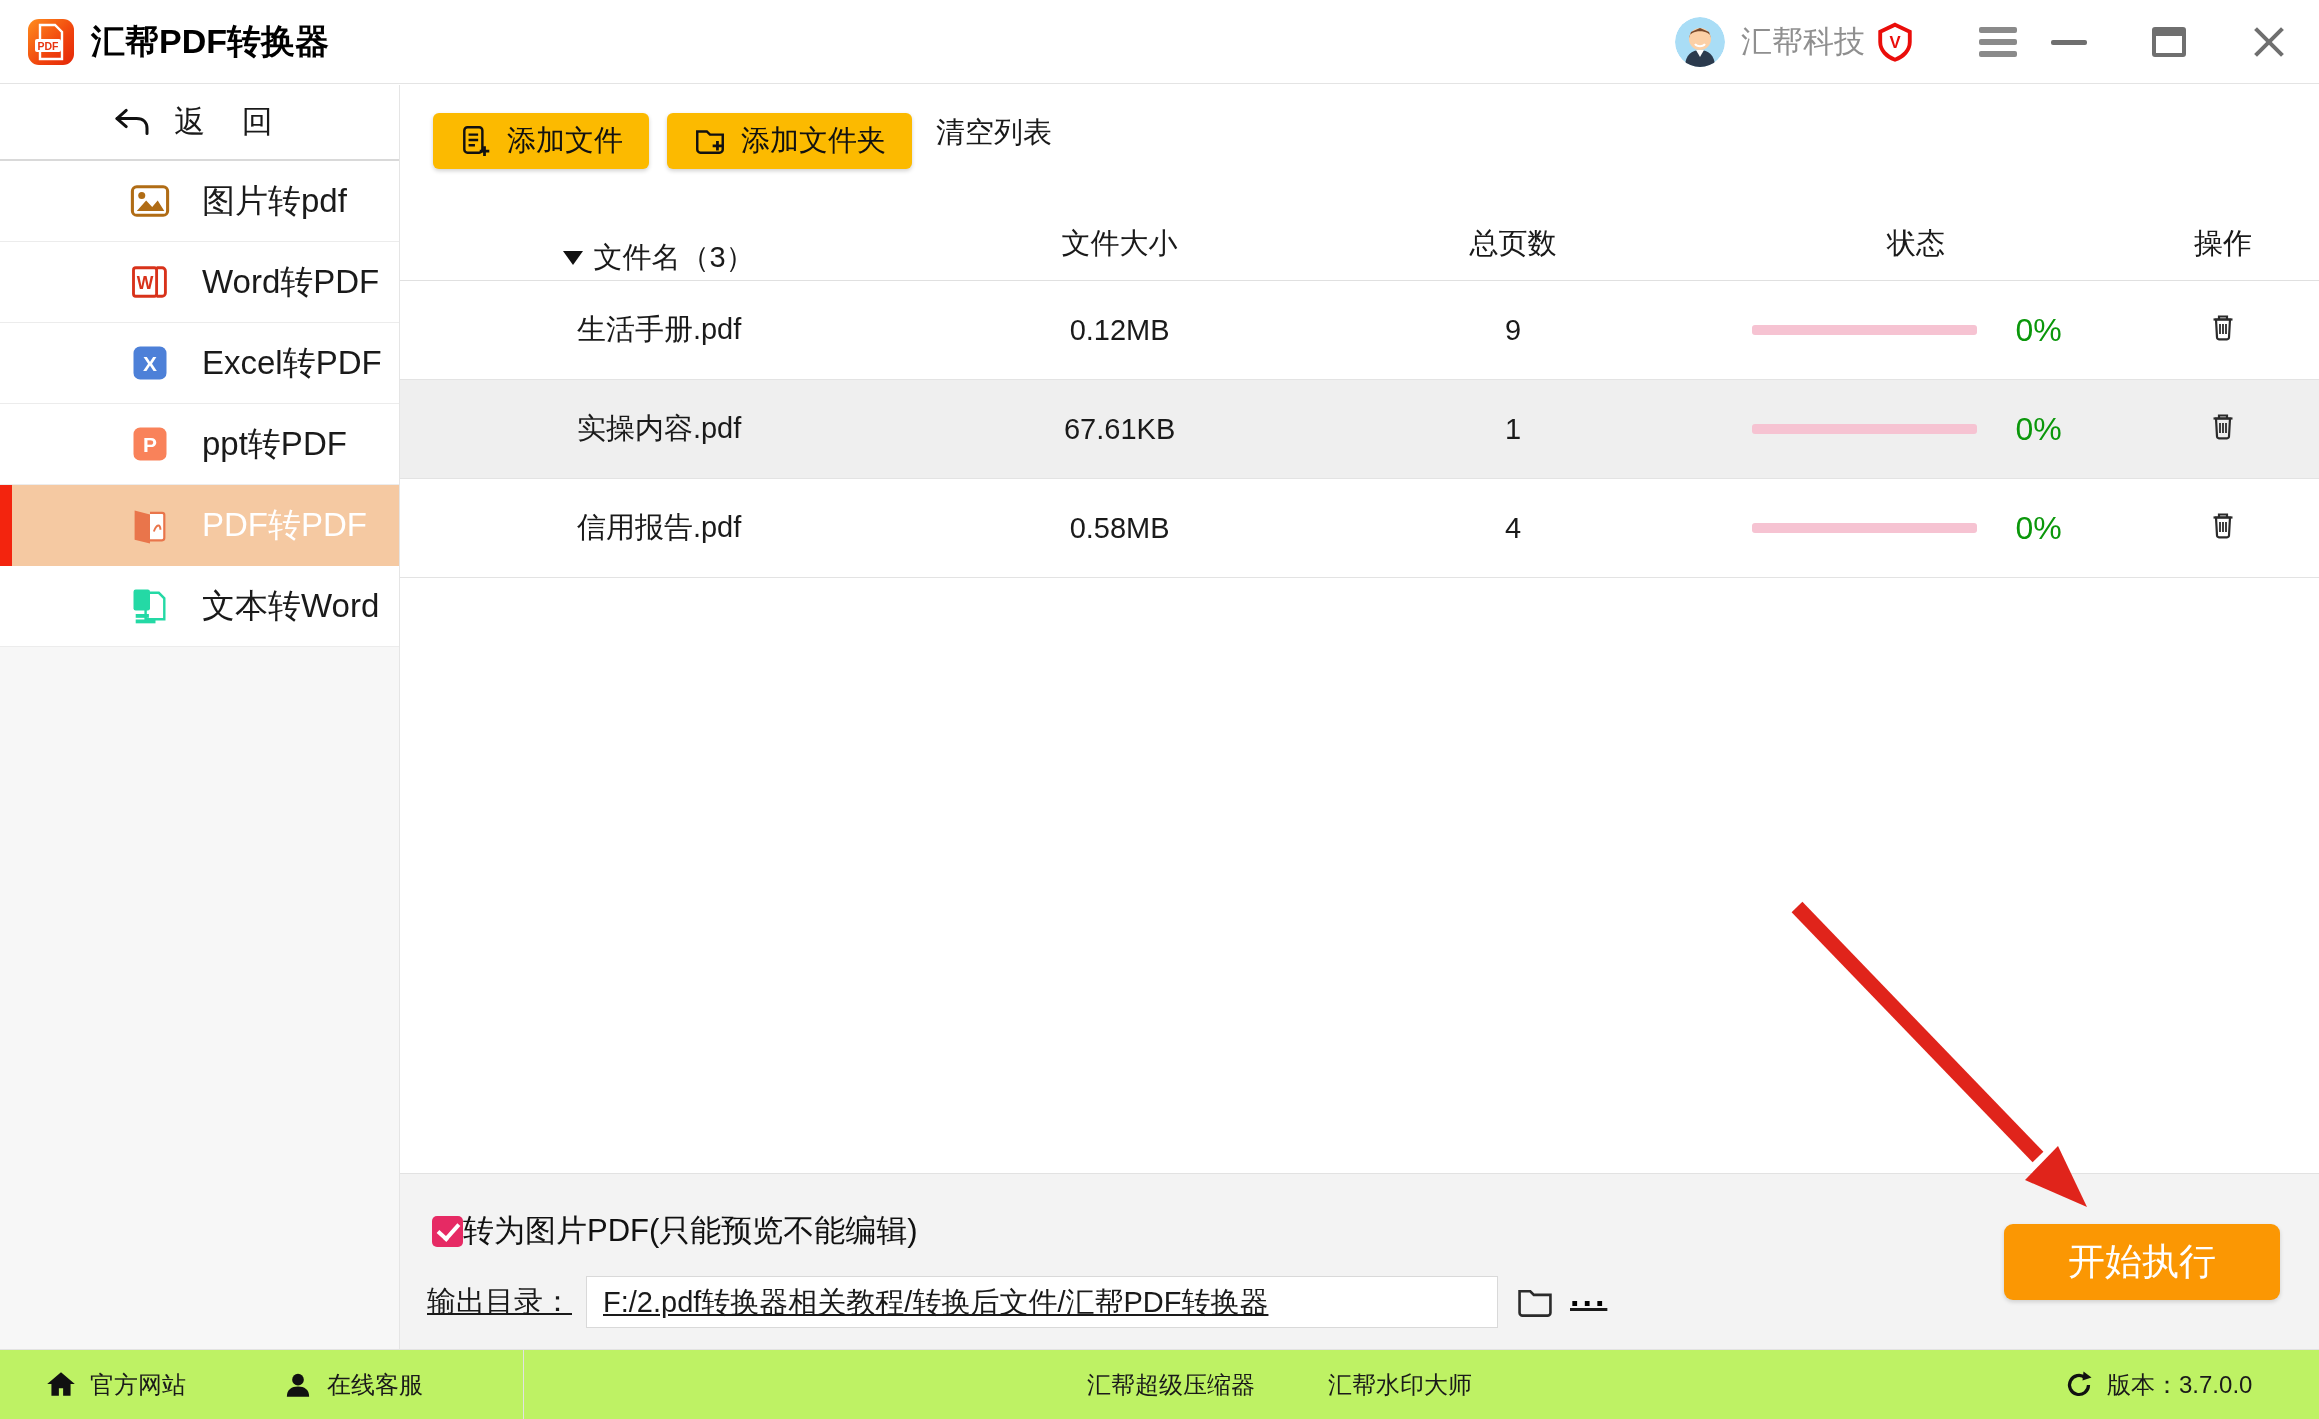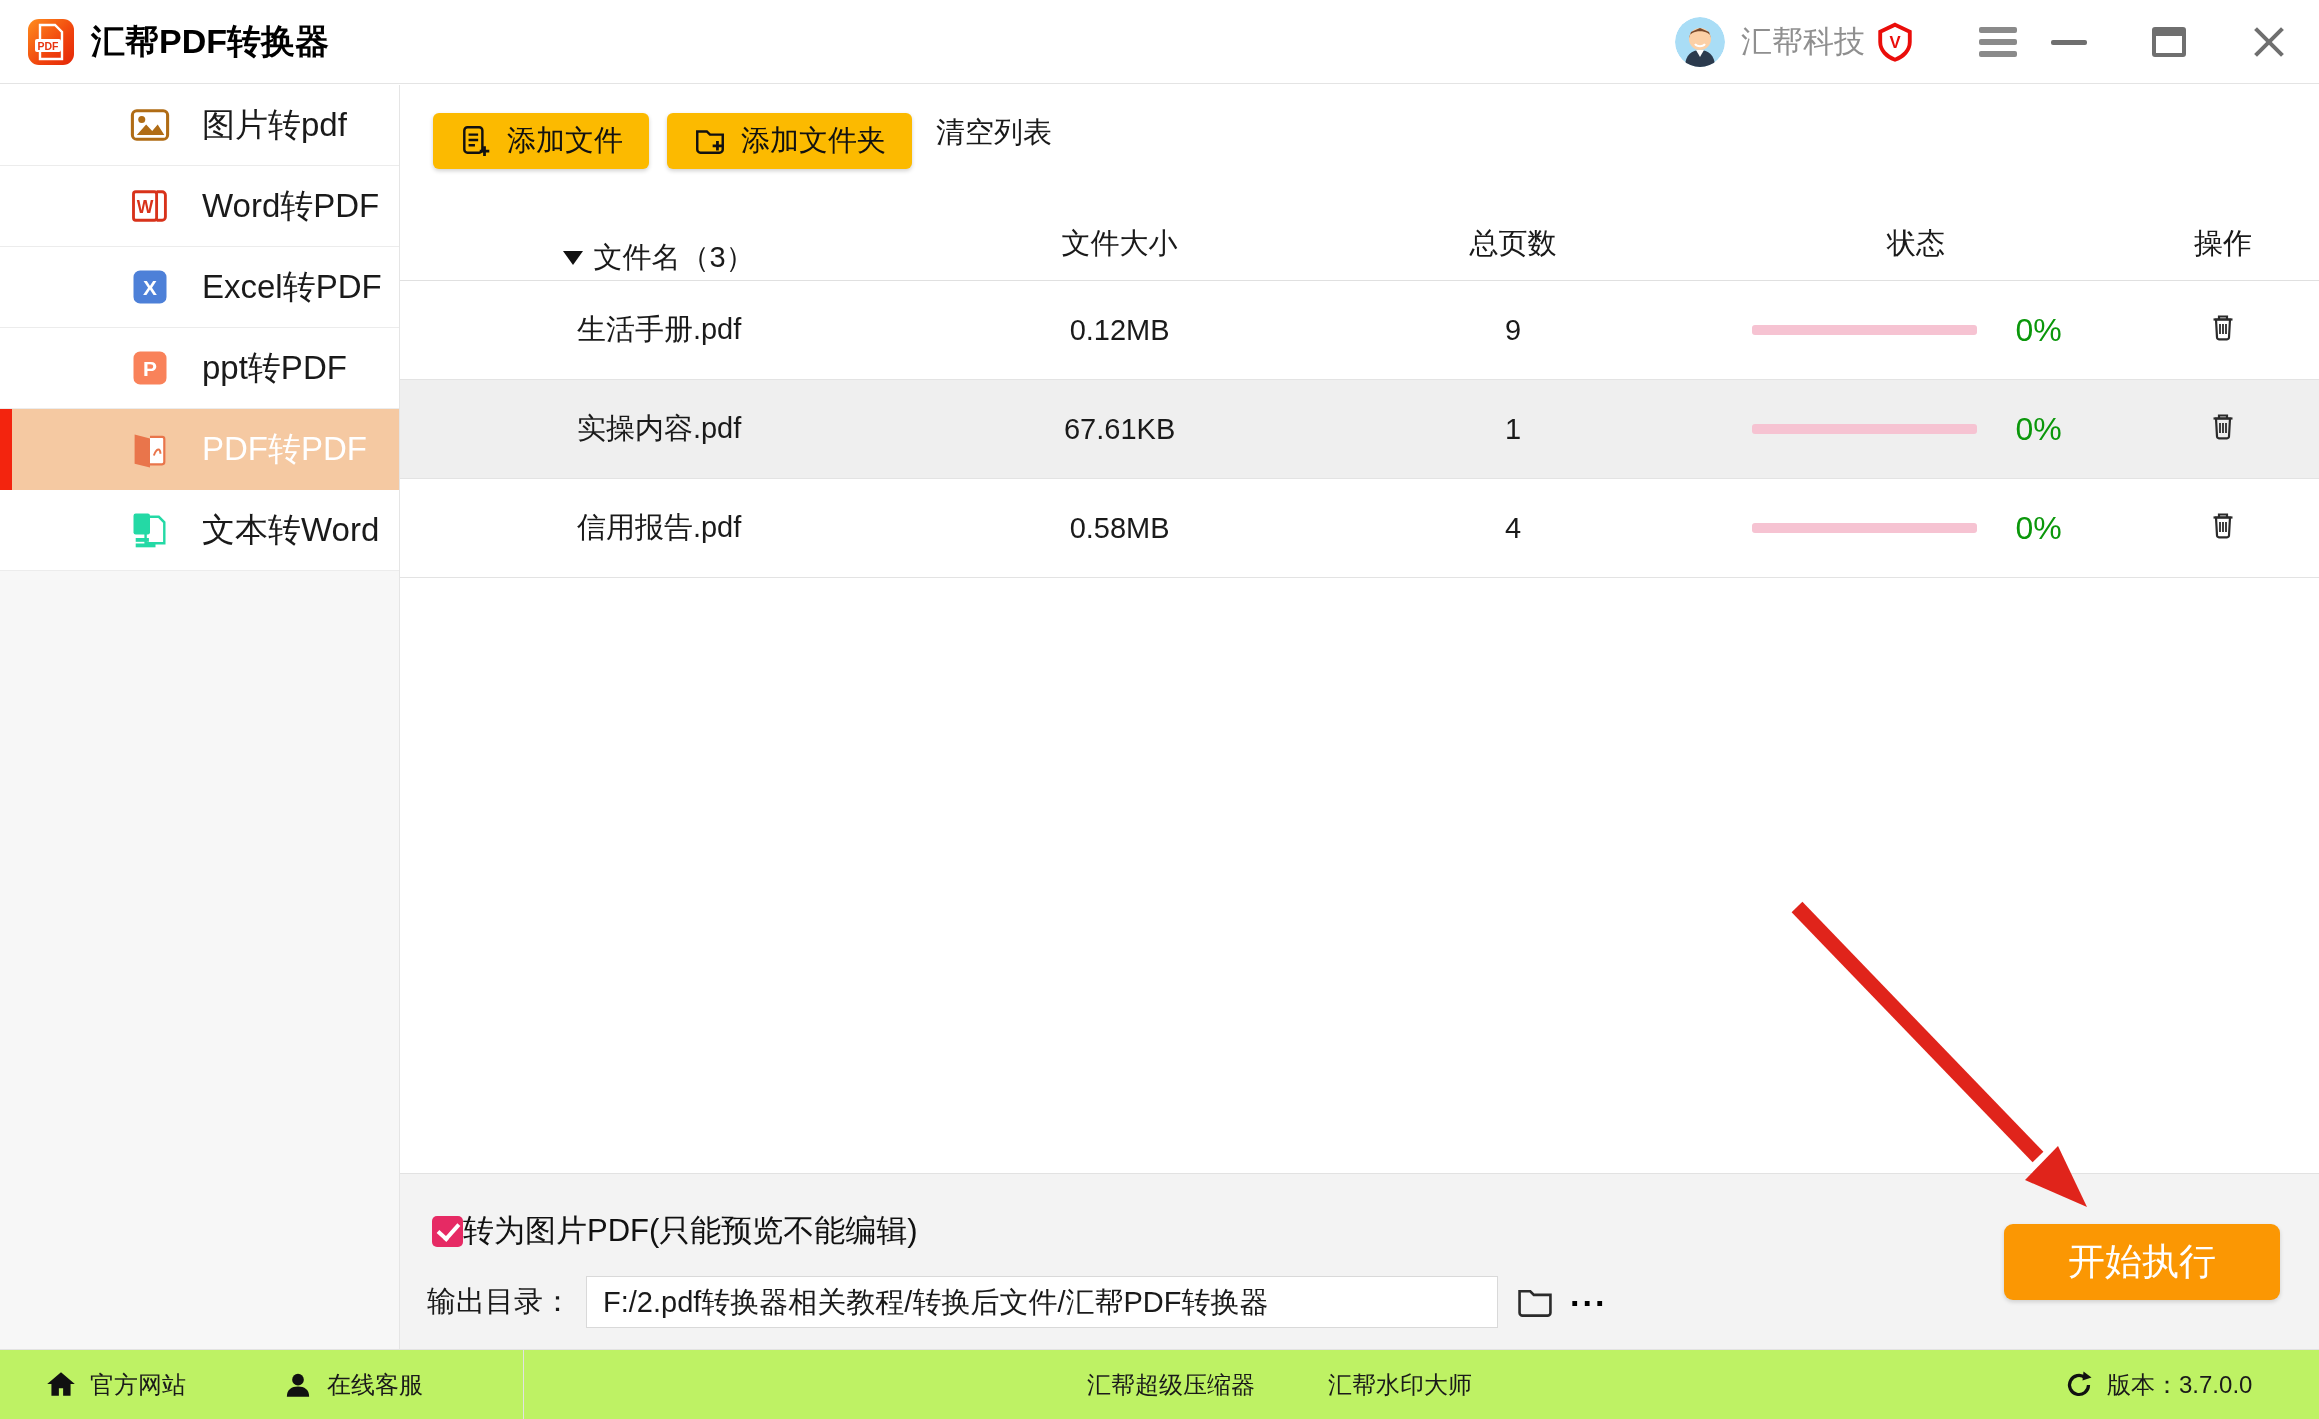--- a/index.html
+++ b/index.html
@@ -56,21 +56,21 @@
   .trash-btn { background:none; border:none; cursor:pointer; display:inline-flex; }
 
   
   #panel { position:absolute; left:400px; top:1173px; width:1919px; height:176px;
     background:#f3f3f3; border-top:1px solid #e2e2e2; }
   .chk-row { position:absolute; left:32px; top:36px; display:flex; align-items:center; }
   .checkbox { width:31px; height:31px; background:#e62a64; border-radius:5px; position:relative; cursor:pointer; }
   .checkbox:after { content:""; position:absolute; left:6px; top:7px; width:17px; height:9px;
     border-left:4px solid #fff; border-bottom:4px solid #fff; transform:rotate(-48deg); }
   .chk-label { font-size:31px; color:#111; }
-  .out-row { position:absolute; left:27px; top:102px; display:flex; align-items:center; }
+  .out-row { position:absolute; left:27px; top:102px; display:flex; align-items:center;text-decoration:underline; }
   .out-label { font-size:29px; }
   .out-input { width:912px; height:52px; margin-left:14px; background:#fff; border:1px solid #d9d9d9;
     font-size:29px; line-height:50px; padding:0 16px; white-space:nowrap; overflow:hidden; cursor:text; }
   .folder-btn { margin-left:18px; background:none; border:none; cursor:pointer; display:inline-flex; }
   .more-btn { margin-left:16px; background:none; border:none; font-size:34px; font-weight:bold; letter-spacing:3px; cursor:pointer; transform:translateY(-8px); font-family:inherit; }
   #start-btn { position:absolute; left:2004px; top:1224px; width:276px; height:76px;
     background:#fb9703; border:none; border-radius:9px; color:#fff; font-size:37px;
     display:flex; align-items:center; justify-content:center; cursor:pointer; font-family:inherit;
     box-shadow:0 2px 4px rgba(0,0,0,.15); }
 
@@ -129,20 +129,27 @@
     <div class="win-btn">
         <div class="max-glyph"></div>
       </div>
     <div class="win-btn">
         <div class="close-glyph"></div>
       </div>
   </div>
 </div>
 
 <div id="sidebar">
+  <div class="back-row">
+    <svg width="40" height="30" viewBox="0 0 34 26">
+      <path d="M12 3 L4 10 L12 17" fill="none" stroke="#111" stroke-width="2.6" stroke-linecap="round" stroke-linejoin="round"></path>
+      <path d="M4 10 H21 C27 10 30 13.5 30 18.5 V23" fill="none" stroke="#111" stroke-width="2.6" stroke-linecap="round"></path>
+    </svg>
+    <span>返 回</span>
+  </div>
 
   <div class="side-item">
     <svg class="side-icon" viewBox="0 0 40 40">
       <rect x="4" y="7" width="32" height="26" rx="4" fill="#fff" stroke="#b06c15" stroke-width="2.8"></rect>
       <circle cx="12.5" cy="15" r="3.2" fill="#b06c15"></circle>
       <path d="M8 29 L16.5 19.5 L22 25.5 L27 19.5 L33 29 Z" fill="#b06c15"></path>
     </svg>
     <span>图片转pdf</span>
   </div>
 

